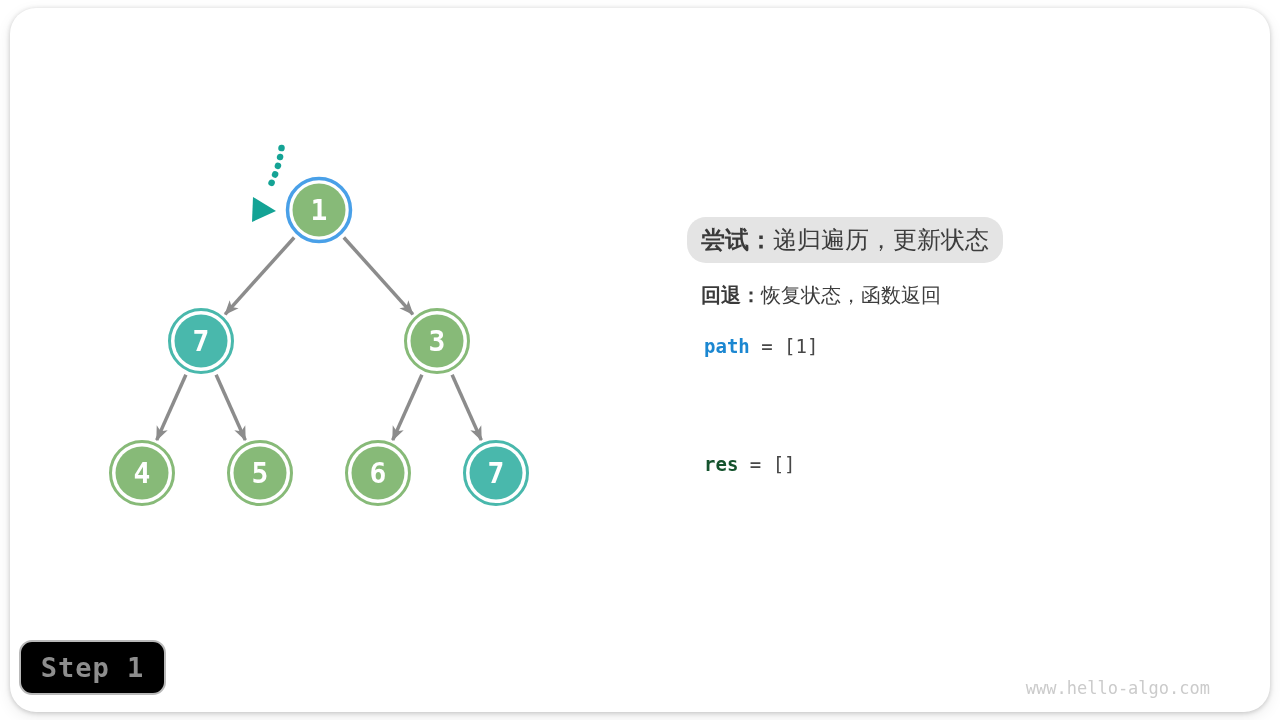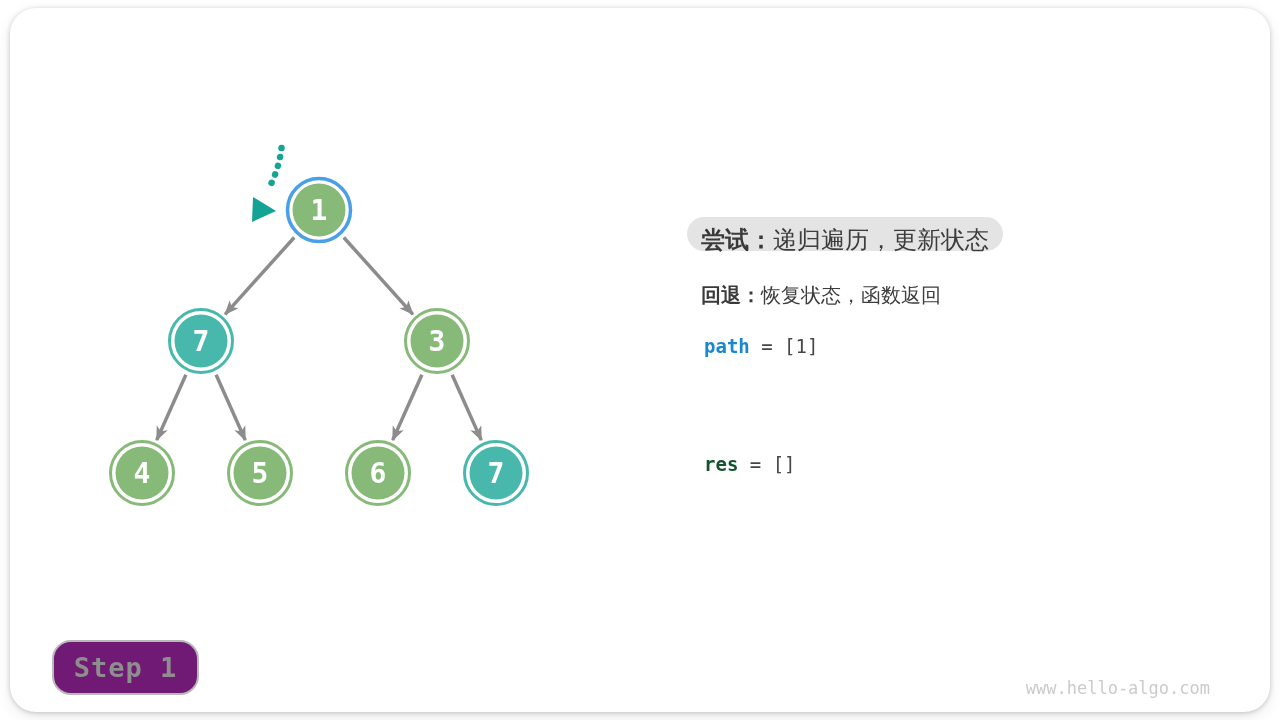--- a/index.html
+++ b/index.html
@@ -25,43 +25,43 @@
   .fill-teal{fill:#49B8AC;}
   .node-label{
     font-family:"DejaVu Sans Mono",monospace;font-weight:bold;
     font-size:28px;fill:#ffffff;text-anchor:middle;
   }
   .pointer-dots{stroke:#14A395;stroke-width:6.5;fill:none;
     stroke-linecap:round;stroke-dasharray:0.1 9;}
   .pointer-head{fill:#14A395;}
   
   .try-box{
-    position:absolute;left:687px;top:217px;height:34px;line-height:46px;
+    position:absolute;left:687px;top:217px;height:46px;line-height:46px;
     background:#E4E4E4;border-radius:19px;padding:0 14px;
     font-size:24px;color:#3D3D3D;white-space:nowrap;
   }
   .plain-line{
     position:absolute;left:701px;top:279px;height:32px;line-height:32px;
     font-size:20px;color:#3D3D3D;white-space:nowrap;
   }
   .cn-label{font-weight:bold;color:#3A3A3A;}
   .var-line{
     position:absolute;left:704px;white-space:nowrap;
     font-family:"DejaVu Sans Mono",monospace;font-size:19px;line-height:30px;
     color:#474747;
   }
   .var-line.path{top:331px;}
   .var-line.res{top:449px;}
   .var-name{font-weight:bold;}
   .var-name.blue{color:#1B87D1;}
   .var-name.teal{color:#14532d;}
   
   .step-box{
-    position:absolute;left:52px;top:640px;width:147px;height:55px;
-    background:#701a75;border:2px solid #B9B9B9;border-radius:19px;
+    position:absolute;left:19px;top:640px;width:147px;height:55px;
+    background:#000000;border:2px solid #B9B9B9;border-radius:13px;
     box-sizing:border-box;display:flex;align-items:center;justify-content:center;
     font-family:"DejaVu Sans Mono",monospace;font-weight:bold;
     font-size:27px;color:#8E8E8E;letter-spacing:1px;
   }
   
   .watermark{
     position:absolute;right:70px;top:678px;
     font-family:"DejaVu Sans Mono",monospace;font-size:17px;color:#CBCBCB;
   }
 </style>

